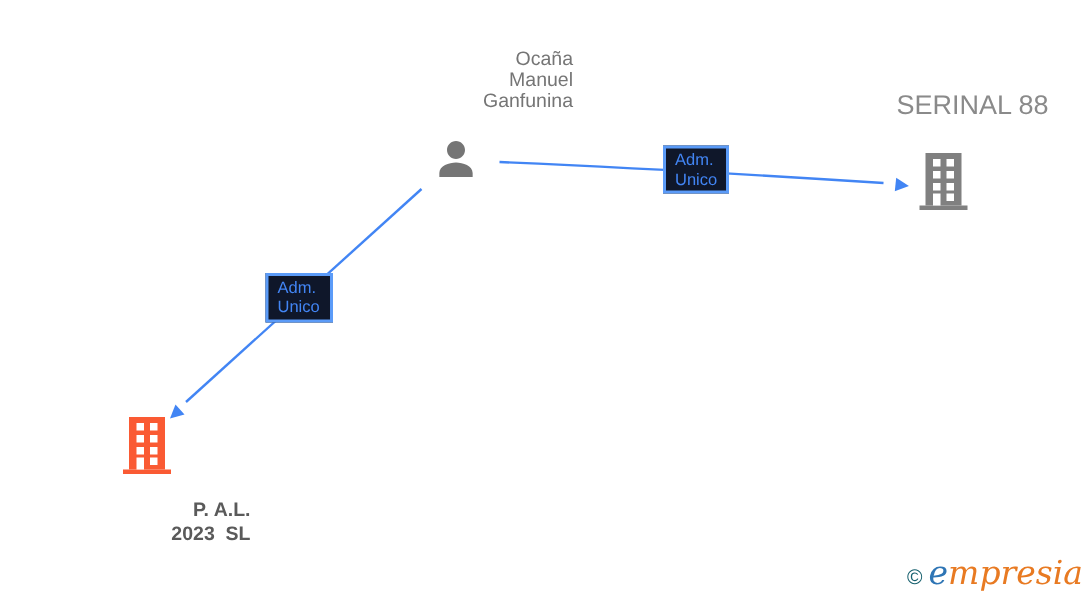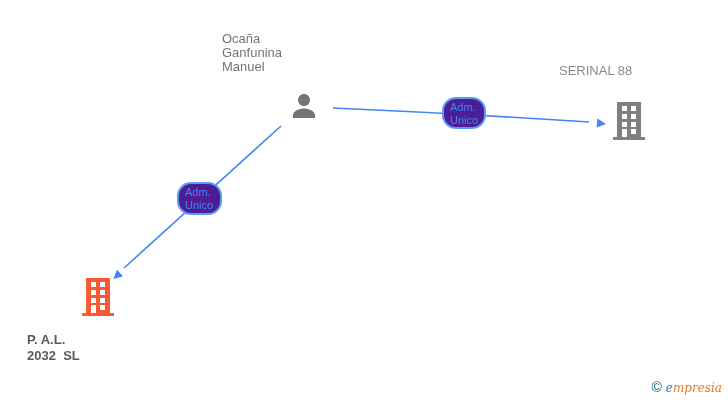--- a/index.html
+++ b/index.html
@@ -5,69 +5,69 @@
   html,body{margin:0;padding:0;background:#ffffff;}
   .canvas{
     position:relative;
     width:728px;height:400px;
     background:#ffffff;
     overflow:hidden;
     font-family:"Liberation Sans", sans-serif;
   }
   .edges{position:absolute;left:0;top:0;width:728px;height:400px;}
   .node{position:absolute;cursor:pointer;}
-  .node-label{position:absolute;text-align:left;}
+  .node-label{position:absolute;text-align:right;}
   .node-label .line{white-space:pre;}
   .person-label{left:222px;top:32px;width:160px;font-size:13px;line-height:14px;color:#757575;}
   .person-icon{left:286px;top:88px;width:36px;height:36px;}
-  .serinal-label{left:559px;top:63px;width:140px;font-size:13px;line-height:15px;color:#8a8a8a;}
+  .serinal-label{left:559px;top:63px;width:140px;font-size:18px;line-height:15px;color:#8a8a8a;}
   .serinal-icon{left:612px;top:102px;width:34px;height:38px;}
   .pal-icon{left:81px;top:278px;width:34px;height:38px;}
   .pal-label{left:27px;top:320px;width:140px;font-size:13px;line-height:16px;color:#5a5a5a;font-weight:bold;margin-top:12px;}
   .edge-label{
     position:absolute;
-    background:#4c1d95;
+    background:#0f172a;
     border:2px solid #5b9bf8;
-    border-radius:14px;
+    border-radius:0;
     color:#4285f4;
     font-size:11px;
     line-height:13px;
     padding:2px 0 2px 6px;
     box-sizing:border-box;
   }
   .edge-label-1{left:442px;top:97px;width:44px;height:32px;}
   .edge-label-2{left:177px;top:182px;width:45px;height:33px;}
   .footer{
     position:absolute;right:6px;bottom:5px;
     font-size:15px;
     display:flex;align-items:baseline;gap:4px;
   }
   .footer .copy{color:#16606e;font-size:14px;}
-  .footer .brand{font-family:"DejaVu Serif", serif;font-style:italic;font-size:12px;}
+  .footer .brand{font-family:"DejaVu Serif", serif;font-style:italic;font-size:22px;}
   .footer .brand-first{color:#2e75b5;}
   .footer .brand-rest{color:#e87a22;}
 </style>
 </head>
 <body>
 
 <div class="canvas">
 
   <svg class="edges" viewBox="0 0 728 400" xmlns="http://www.w3.org/2000/svg">
 
     <path d="M 333 108 Q 450 113 589 122" fill="none" stroke="#4285f4" stroke-width="1.6"></path>
     <polygon points="0,-4.5 9,0 0,4.5" fill="#4285f4" transform="translate(597,123) rotate(6)"></polygon>
 
     <line x1="281" y1="126" x2="124" y2="268" stroke="#4285f4" stroke-width="1.6"></line>
     <polygon points="0,-4.5 9,0 0,4.5" fill="#4285f4" transform="translate(120,273) rotate(138)"></polygon>
   </svg>
 
   <div class="node node-label person-label">
     <div class="line">Ocaña</div>
+    <div class="line">Manuel</div>
     <div class="line">Ganfunina</div>
-    <div class="line">Manuel</div>
   </div>
   <svg class="node person-icon" viewBox="0 0 24 24" xmlns="http://www.w3.org/2000/svg">
     <path fill="#757575" d="M12 12c2.21 0 4-1.79 4-4s-1.79-4-4-4-4 1.79-4 4 1.79 4 4 4zm0 1.6c-3.1 0-7.4 1.55-7.4 4.63V20h14.8v-1.77c0-3.08-4.3-4.63-7.4-4.63z"></path>
   </svg>
 
   <div class="node node-label serinal-label">
     <div class="line">SERINAL 88</div>
   </div>
   <svg class="node serinal-icon" viewBox="0 0 34 38" xmlns="http://www.w3.org/2000/svg">
     <g fill="#808080">
@@ -97,21 +97,21 @@
       <rect x="10" y="12" width="5" height="5"></rect>
         <rect x="19" y="12" width="5" height="5"></rect>
       <rect x="10" y="20" width="5" height="5"></rect>
         <rect x="19" y="20" width="5" height="5"></rect>
       <rect x="10" y="27" width="5" height="8"></rect>
         <rect x="19" y="27" width="5" height="5"></rect>
     </g>
   </svg>
   <div class="node node-label pal-label">
     <div class="line">P. A.L.</div>
-    <div class="line">2032  SL</div>
+    <div class="line">2023  SL</div>
   </div>
 
   <div class="edge-label edge-label-1">
     <div>Adm.</div>
     <div>Unico</div>
   </div>
   <div class="edge-label edge-label-2">
     <div>Adm.</div>
     <div>Unico</div>
   </div>

